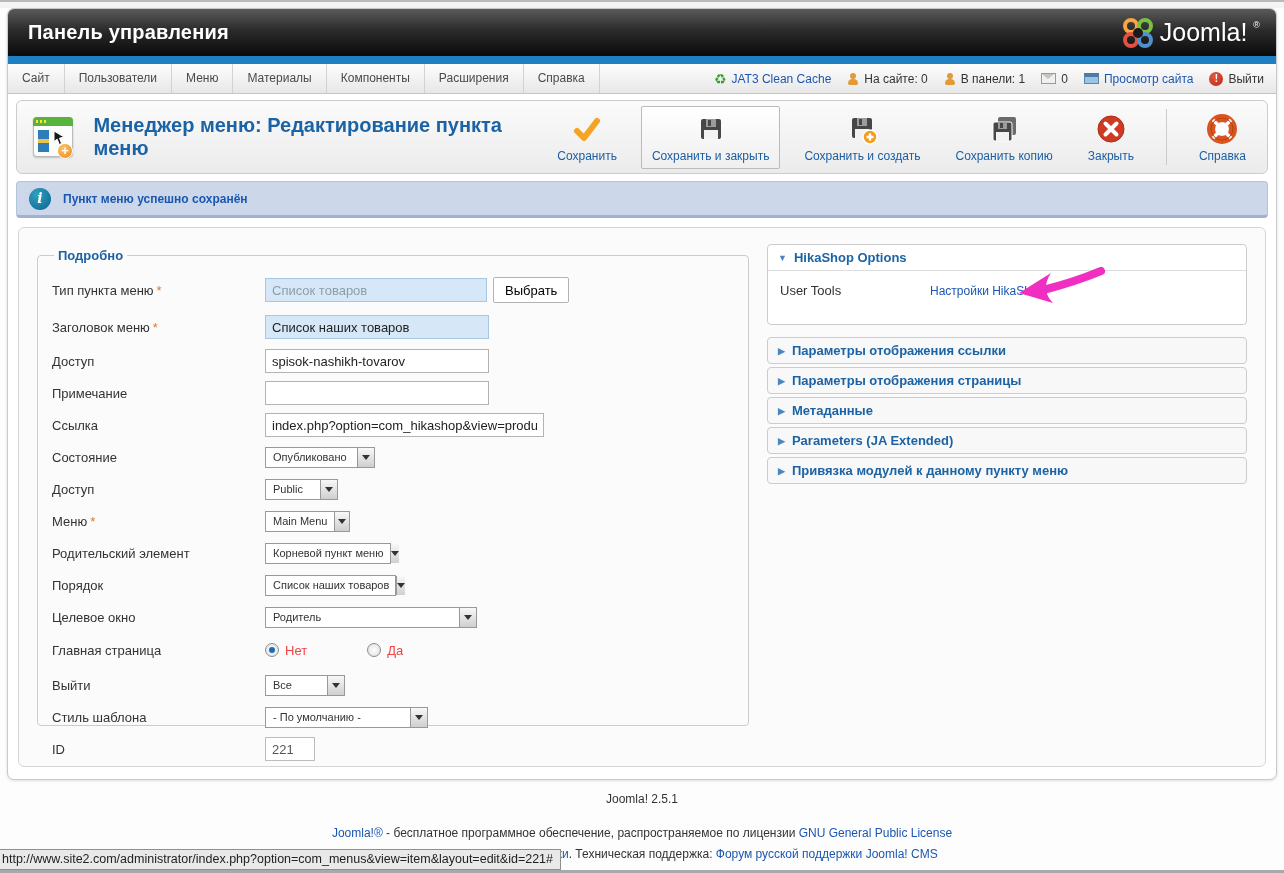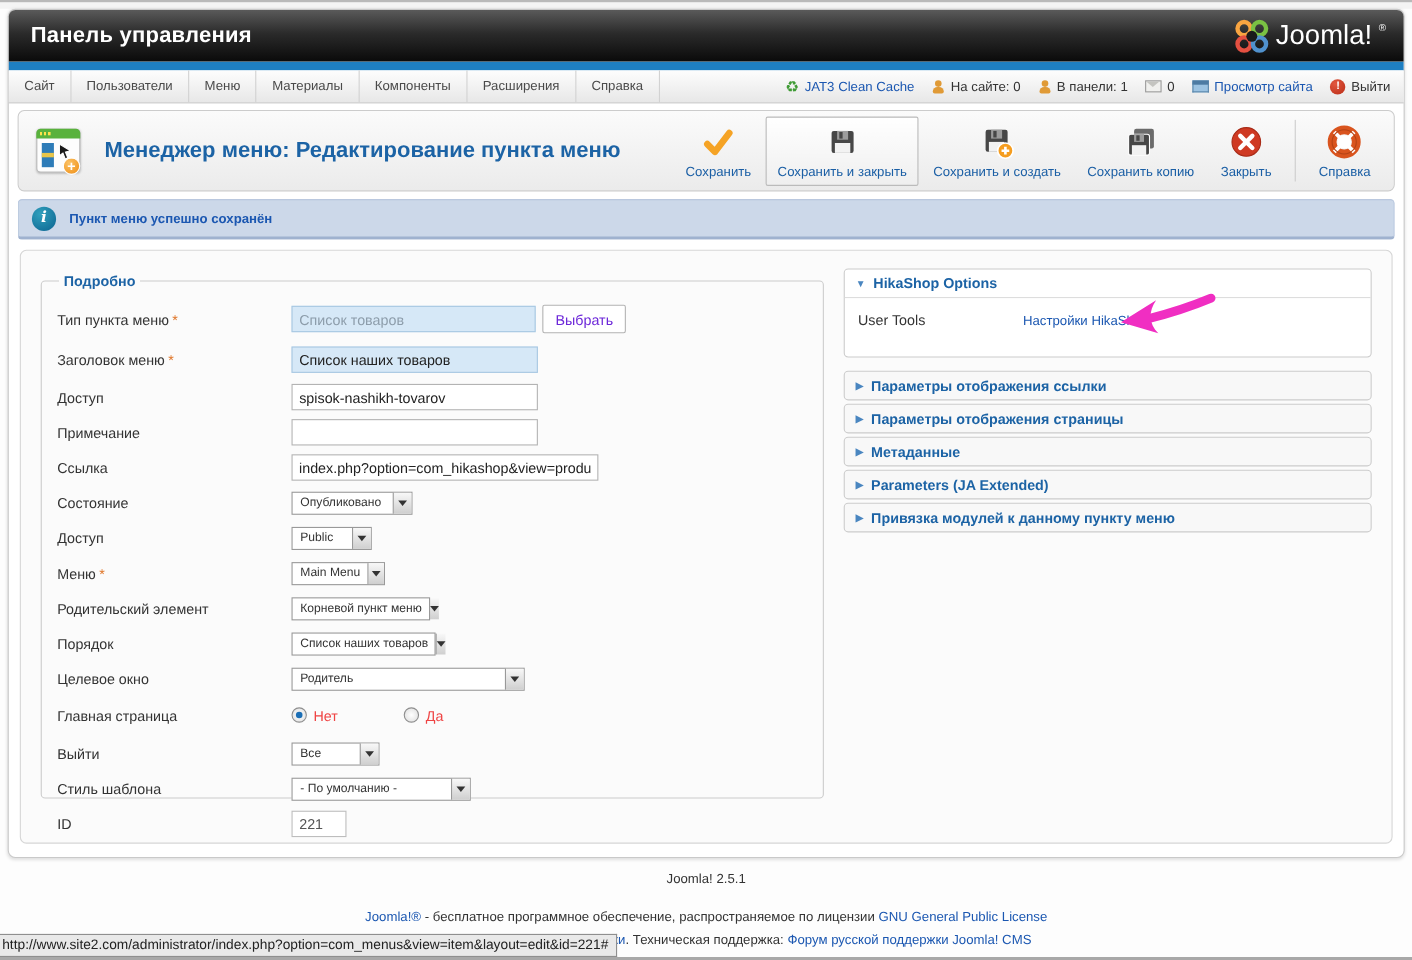--- a/index.html
+++ b/index.html
@@ -38,42 +38,42 @@
   .page-icon { width:46px; height:44px; position:relative; margin-right:16px; }
   .pi-win { position:absolute; left:0; top:2px; width:40px; height:40px; background:#fdfdfd; border:1px solid #bbb; border-radius:4px; box-shadow:0 1px 2px rgba(0,0,0,.2); }
   .pi-bar { position:absolute; left:0; top:2px; width:40px; height:9px; background:#59b23c; border-radius:4px 4px 0 0; }
   .pi-dots { position:absolute; left:3px; top:5px; width:10px; height:3px; background:repeating-linear-gradient(90deg,#ffe24a 0 2px,#59b23c 2px 4px); }
   .pi-menu { position:absolute; left:5px; top:15px; width:11px; height:22px; background:#2e7cb8; }
   .pi-menu::after { content:""; position:absolute; left:0; top:9px; width:11px; height:4px; background:#e8c54a; }
   .pi-cursor { position:absolute; left:20px; top:16px; }
   .pi-plus { position:absolute; left:24px; bottom:0; width:16px; height:16px; border-radius:50%; background:radial-gradient(circle at 35% 30%, #fbc266, #ef8d13); border:1px solid #fff; color:#fff; font-size:13px; font-weight:bold; line-height:14px; text-align:center; }
   .page-title { color:#1c63a5; font-size:20px; font-weight:bold; }
   .tb-spacer { flex:1; }
-  .tb-buttons { display:flex; align-items:center; gap:2px; }
+  .tb-buttons { display:flex; align-items:center; gap:13px; }
   .tb-btn { display:flex; flex-direction:column; align-items:center; gap:4px; padding:6px 10px 5px; cursor:pointer; border:1px solid transparent; }
   .tb-btn.active { border:1px solid #bbb; background:linear-gradient(#fff,#efefef); border-radius:2px; }
   .tb-btn .lbl { color:#1b5fa5; font-size:12px; white-space:nowrap; }
   .tb-sep { width:1px; background:#ccc; height:56px; margin:0 8px; align-self:center; }
 
   
   .msg { margin:7px 8px 0; background:#ccd8e9; border:1px solid #b4c4dc; border-bottom:3px solid #9fb2cf; border-radius:4px; height:37px; display:flex; align-items:center; padding:0 12px; gap:12px; }
   .msg-icon { width:22px; height:22px; border-radius:50%; background:radial-gradient(circle at 35% 30%, #30a0bd, #0b6390); color:#fff; font-family:"DejaVu Serif", serif; font-style:italic; font-weight:bold; font-size:14px; text-align:center; line-height:21px; flex:0 0 22px; }
   .msg-text { color:#1b57b1; font-size:12px; font-weight:bold; }
 
   
   .content { margin:9px 10px 12px; border:1px solid #d6d6d6; border-radius:6px; background:#fbfbfb; min-height:540px; padding:16px 18px; display:flex; gap:18px; }
   fieldset.details { width:712px; border:1px solid #ccc; border-radius:4px; padding:14px 14px 10px; margin-top:4px; height:478px; }
   fieldset.details legend { color:#1c63a5; font-size:13px; font-weight:bold; padding:0 4px; margin-left:2px; }
   .frow { display:flex; align-items:center; margin-bottom:8px; min-height:24px; }
   .flabel { width:213px; flex:0 0 213px; font-size:13px; color:#333; }
   .req { color:#e0772b; margin-left:3px; }
   input.txt { height:24px; border:1px solid #b3b3b3; font-family:"Liberation Sans", sans-serif; font-size:13px; padding:0 6px; color:#222; background:#fff; }
   input.hl { background:#d6e8f7; border-color:#a8c8e2; }
   input.ro { color:#8d9dab; }
-  .btn { height:26px; border:1px solid #b3b3b3; background:#fff; font-family:"Liberation Sans", sans-serif; font-size:13px; color:#6d28d9; padding:0 11px; margin-left:6px; border-radius:2px; cursor:pointer;text-align:right; }
+  .btn { height:26px; border:1px solid #b3b3b3; background:#fff; font-family:"Liberation Sans", sans-serif; font-size:13px; color:#000000; padding:0 11px; margin-left:6px; border-radius:2px; cursor:pointer;text-align:right; }
   .sel { display:inline-flex; align-items:stretch; border:1px solid #999; background:#fff; height:21px; cursor:pointer; }
   .sel .sel-txt { font-size:11px; color:#333; padding:0 7px; line-height:19px; white-space:nowrap; flex:1; }
   .sel .sel-arrow { width:17px; border-left:1px solid #999; background:linear-gradient(#f8f8f8,#cfcfcf); display:flex; align-items:center; justify-content:center; }
   .sel .sel-arrow::after { content:""; border-left:4px solid transparent; border-right:4px solid transparent; border-top:5px solid #333; }
   .radio { width:14px; height:14px; border-radius:50%; border:1px solid #8d8d8d; background:radial-gradient(#fff,#dcdcdc); display:inline-block; position:relative; margin-right:6px; vertical-align:-3px; cursor:pointer; }
   .radio.on::after { content:""; position:absolute; left:3px; top:3px; width:6px; height:6px; border-radius:50%; background:#1b6eb5; }
   .rlabel { font-size:13px; color:#ef4444; margin-right:60px; }
 
   
   .sliders { flex:1; }

